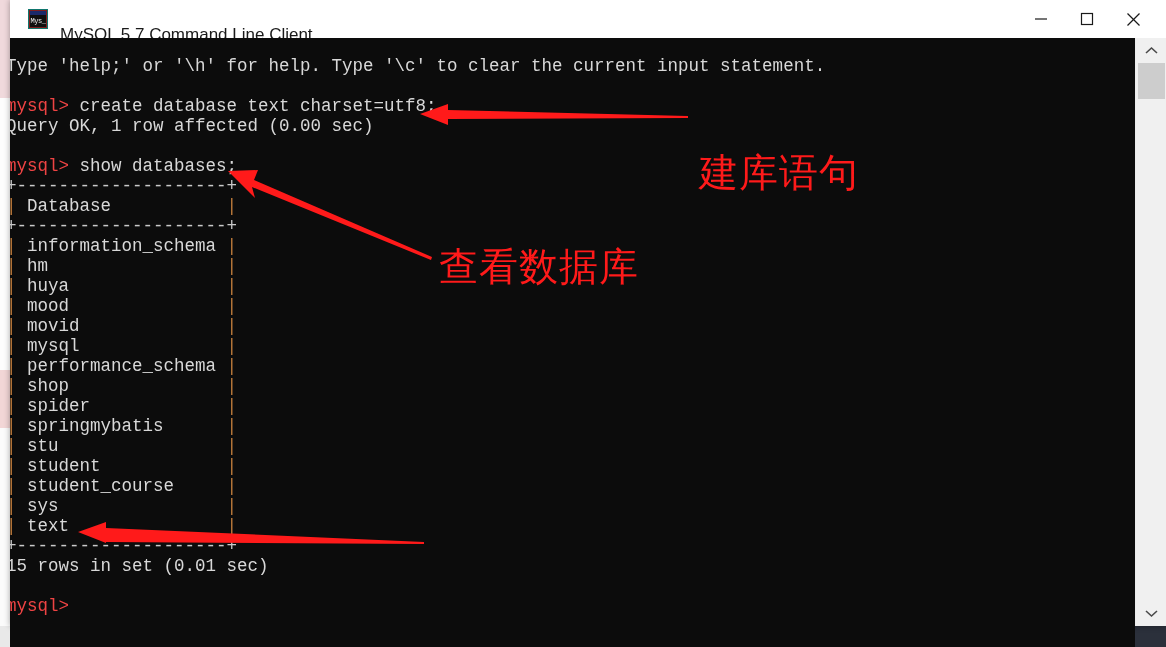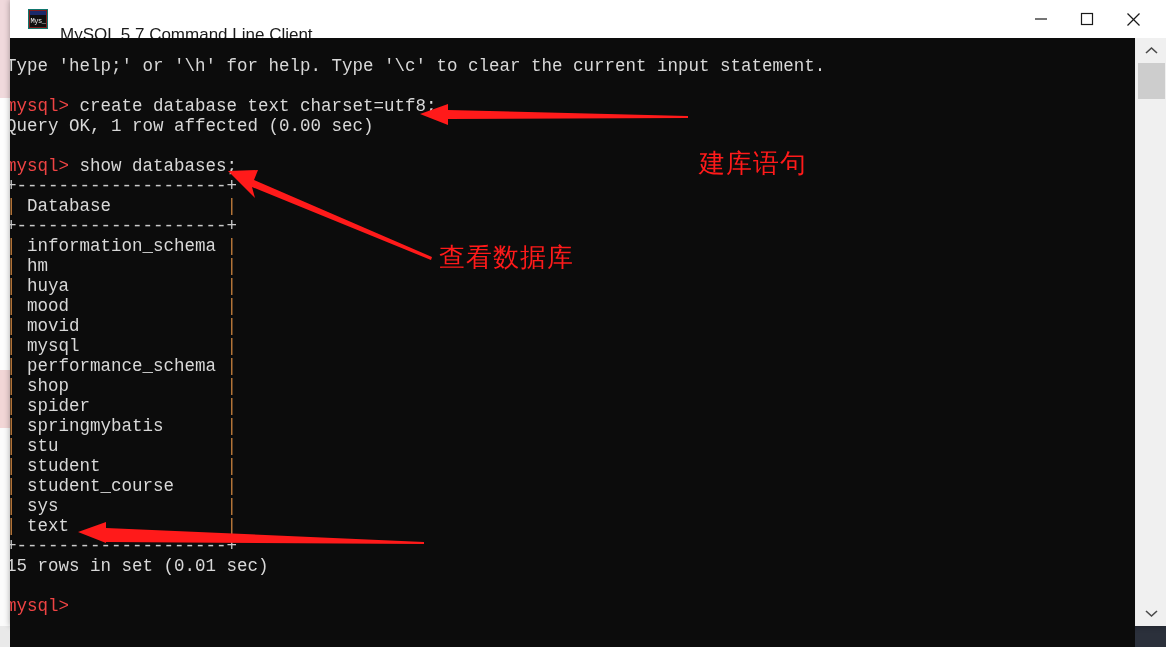--- a/index.html
+++ b/index.html
@@ -157,21 +157,21 @@
     left: 2px; top: 25px;
     width: 27px; height: 36px;
     background: #cdcdcd;
   }
 
   
   .annot-text {
     position: absolute;
     color: #ff1a1a;
     font-family: "Liberation Sans", "DejaVu Sans", sans-serif;
-    font-size: 26px;
+    font-size: 39px;
     font-weight: 400;
     white-space: nowrap;
     letter-spacing: 1px;
   }
   #annot-1 { left: 699px; top: 146px; }
   #annot-2 { left: 439px; top: 240px; }
   #annot-3 { left: 439px; top: 519px; }
 
   .annot-arrow { position: absolute; }
 </style>

